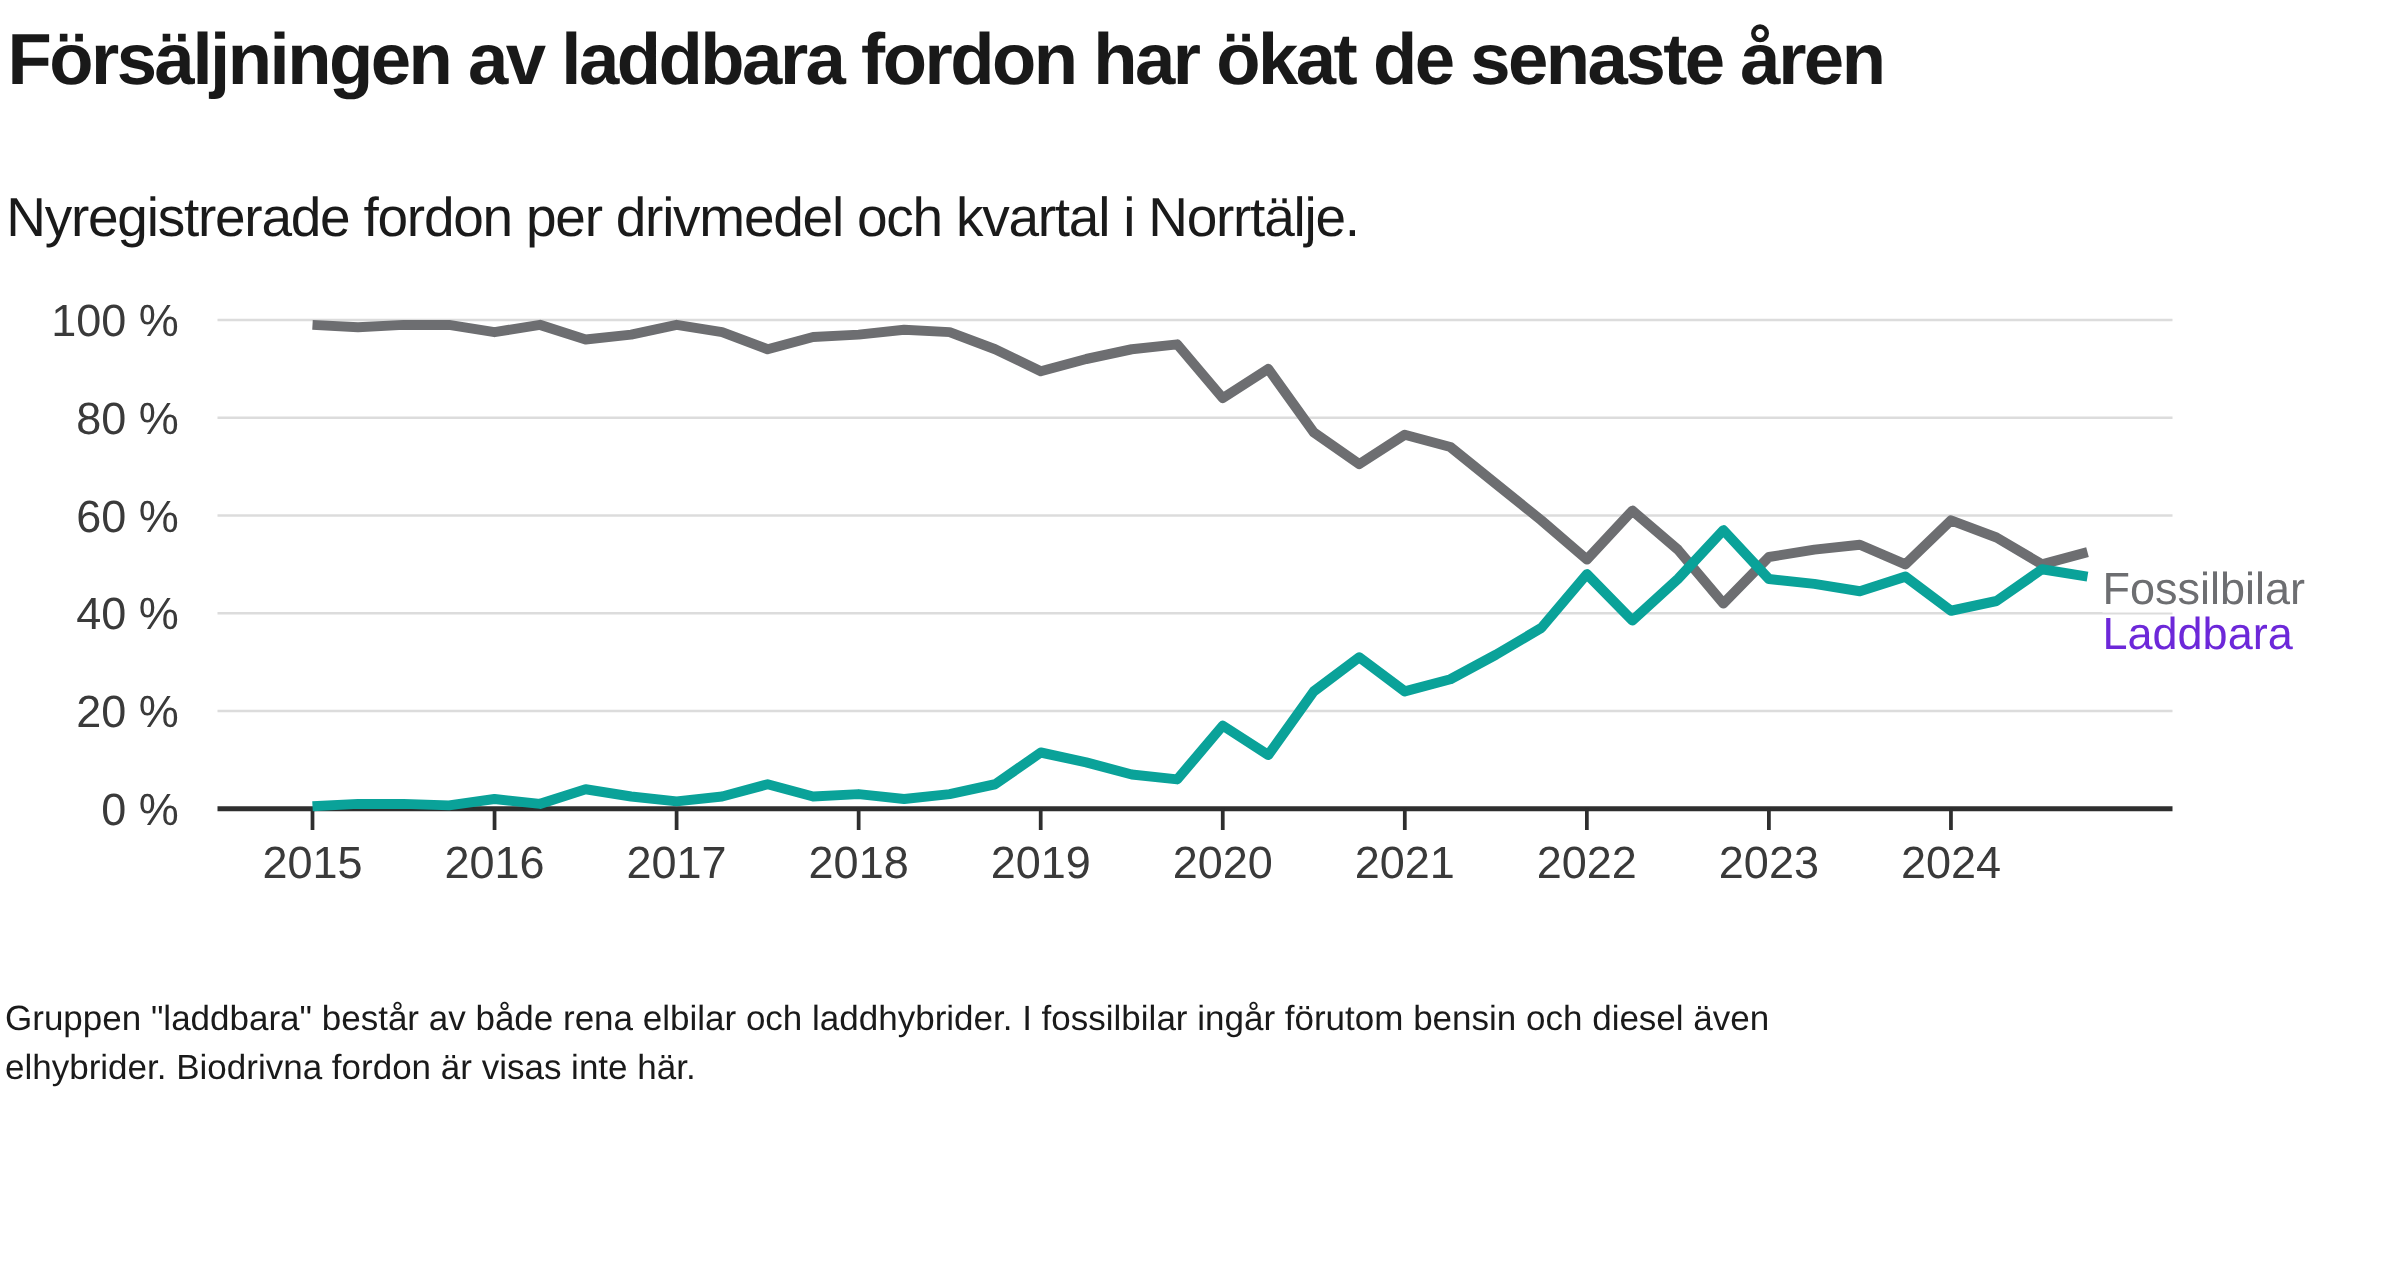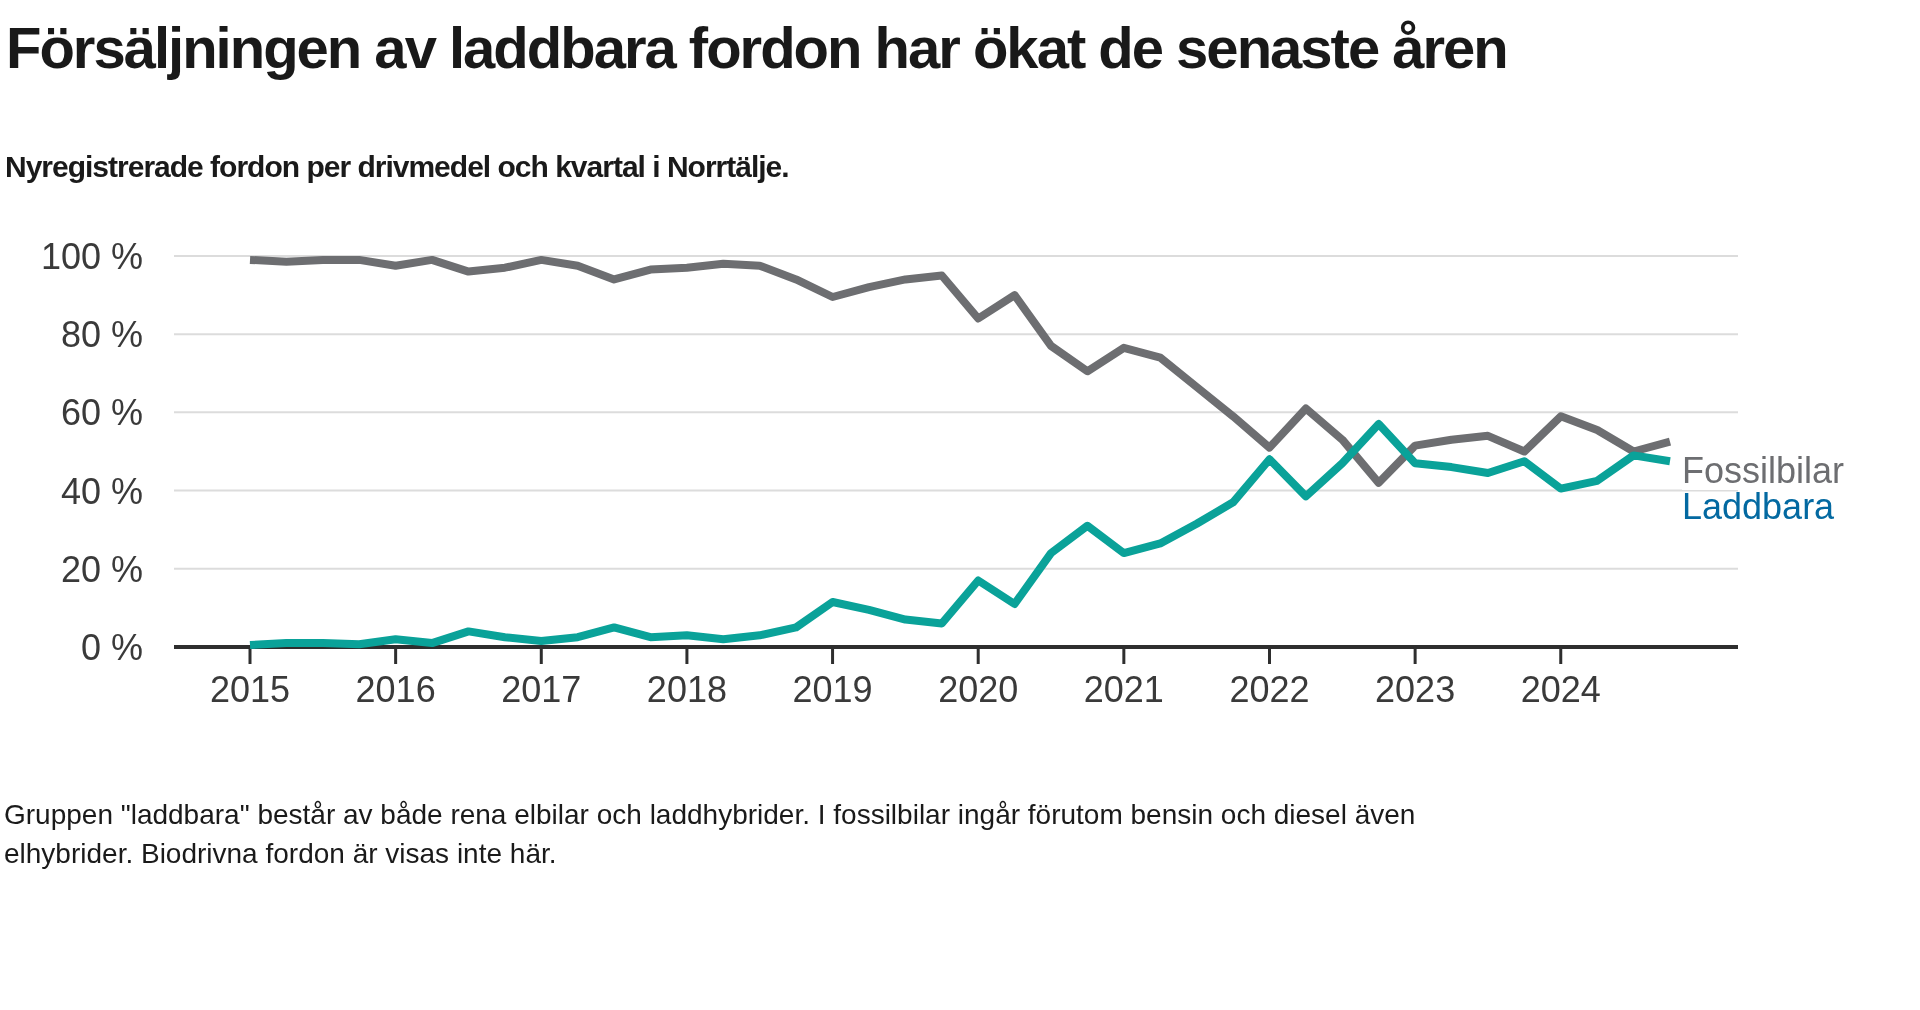--- a/index.html
+++ b/index.html
@@ -1,20 +1,20 @@
 <!DOCTYPE html>
 <html><head>
 <meta charset="utf-8">
 <style>
   html,body{margin:0;padding:0;background:#ffffff;}
   #canvas{position:relative;width:1920px;height:894px;background:#ffffff;overflow:hidden;
           font-family:"Liberation Sans",sans-serif;}
   #chart-title{position:absolute;left:6px;top:14px;margin:0;font-size:58px;font-weight:bold;
                letter-spacing:-2px;color:#191919;white-space:nowrap;}
-  #chart-subtitle{position:absolute;left:5px;top:150px;margin:0;font-size:30px;font-weight:700;
+  #chart-subtitle{position:absolute;left:5px;top:150px;margin:0;font-size:44px;font-weight:400;
                   letter-spacing:-1px;color:#1a1a1a;white-space:nowrap;}
   #plot{position:absolute;left:0;top:0;width:1920px;height:1010px;}
   .series-label{position:absolute;left:1682px;font-size:36px;line-height:38px;white-space:nowrap;}
   #label-fossil{top:420px;color:#6d6e71;background:#ffffff;z-index:2;padding-right:3px;margin-top:32px;}
   #label-ladd{top:440px;color:#0aa299;z-index:1;}
   #chart-footnote{position:absolute;left:4px;top:795px;font-size:28px;line-height:39px;color:#1a1a1a;}
   #logo{position:absolute;left:1608px;top:946px;display:flex;align-items:flex-start;gap:24px;justify-content:center;}
   #logo-text{font-size:42px;font-weight:bold;color:#3aa296;line-height:52px;letter-spacing:-0.5px;}
 </style>
 </head>
@@ -67,21 +67,21 @@
         <text x="1415.12" y="702" text-anchor="middle" font-size="36" fill="#3a3a3a" font-family="&quot;Liberation Sans&quot;,sans-serif">2023</text>
         <text x="1560.7599999999998" y="702" text-anchor="middle" font-size="36" fill="#3a3a3a" font-family="&quot;Liberation Sans&quot;,sans-serif">2024</text>
       </g>
     <g id="lines">
         <polyline points="250.0,259.9 286.4,261.8 322.8,259.9 359.2,259.9 395.6,265.7 432.0,259.9 468.5,271.6 504.9,267.7 541.3,259.9 577.7,265.7 614.1,279.4 650.5,269.6 686.9,267.7 723.3,263.8 759.7,265.7 796.1,279.4 832.6,297.0 869.0,287.2 905.4,279.4 941.8,275.5 978.2,318.5 1014.6,295.1 1051.0,345.9 1087.4,371.3 1123.8,347.8 1160.3,357.6 1196.7,387.0 1233.1,416.3 1269.5,447.6 1305.9,408.5 1342.3,439.7 1378.7,482.8 1415.1,445.6 1451.5,439.7 1487.9,435.8 1524.3,451.5 1560.8,416.3 1597.2,430.0 1633.6,451.5 1670.0,441.7" fill="none" stroke="#6d6e71" stroke-width="8" stroke-linejoin="round" stroke-linecap="butt"></polyline>
         <polyline points="250.0,645.0 286.4,643.1 322.8,643.1 359.2,644.3 395.6,639.2 432.0,643.1 468.5,631.4 504.9,637.2 541.3,641.1 577.7,637.2 614.1,627.4 650.5,637.2 686.9,635.3 723.3,639.2 759.7,635.3 796.1,627.4 832.6,602.0 869.0,609.9 905.4,619.6 941.8,623.5 978.2,580.5 1014.6,604.0 1051.0,553.1 1087.4,525.8 1123.8,553.1 1160.3,543.4 1196.7,523.8 1233.1,502.3 1269.5,459.3 1305.9,496.4 1342.3,463.2 1378.7,424.1 1415.1,463.2 1451.5,467.1 1487.9,473.0 1524.3,461.3 1560.8,488.6 1597.2,480.8 1633.6,455.4 1670.0,461.3" fill="none" stroke="#0aa299" stroke-width="8" stroke-linejoin="round" stroke-linecap="butt"></polyline>
       </g>
   </svg>
 
   <div class="series-label" id="label-fossil" style="color: rgb(109, 110, 113);">Fossilbilar</div>
-  <div class="series-label" id="label-ladd" style="color: #0369a1; margin-top: 48px;">Laddbara</div>
+  <div class="series-label" id="label-ladd" style="color: #6d28d9; margin-top: 48px;">Laddbara</div>
 
   <div id="chart-footnote">
     <div>Gruppen "laddbara" består av både rena elbilar och laddhybrider. I fossilbilar ingår förutom bensin och diesel även</div>
     <div>elhybrider. Biodrivna fordon är visas inte här.</div>
   </div>
 
   <div id="logo">
     <svg width="50" height="58" viewBox="0 0 50 58">
       <path d="M12,1 h26 a11,11 0 0 1 11,11 v22 a11,11 0 0 1 -11,11 h-5 l-13,12 0,-12 h-8 a11,11 0 0 1 -11,-11 v-22 a11,11 0 0 1 11,-11 z" fill="#3aa296"></path>
       <rect x="8" y="26" width="6" height="11" rx="2" fill="#ffffff"></rect>

